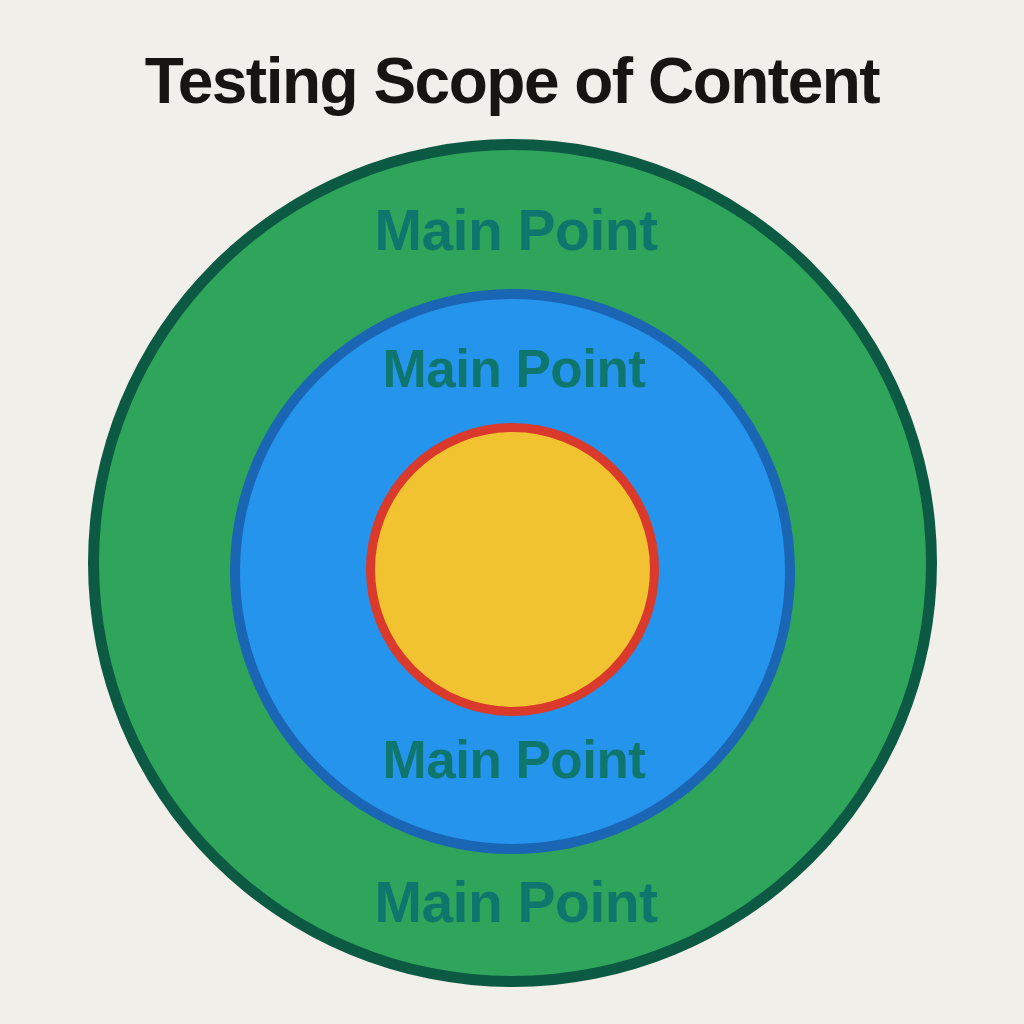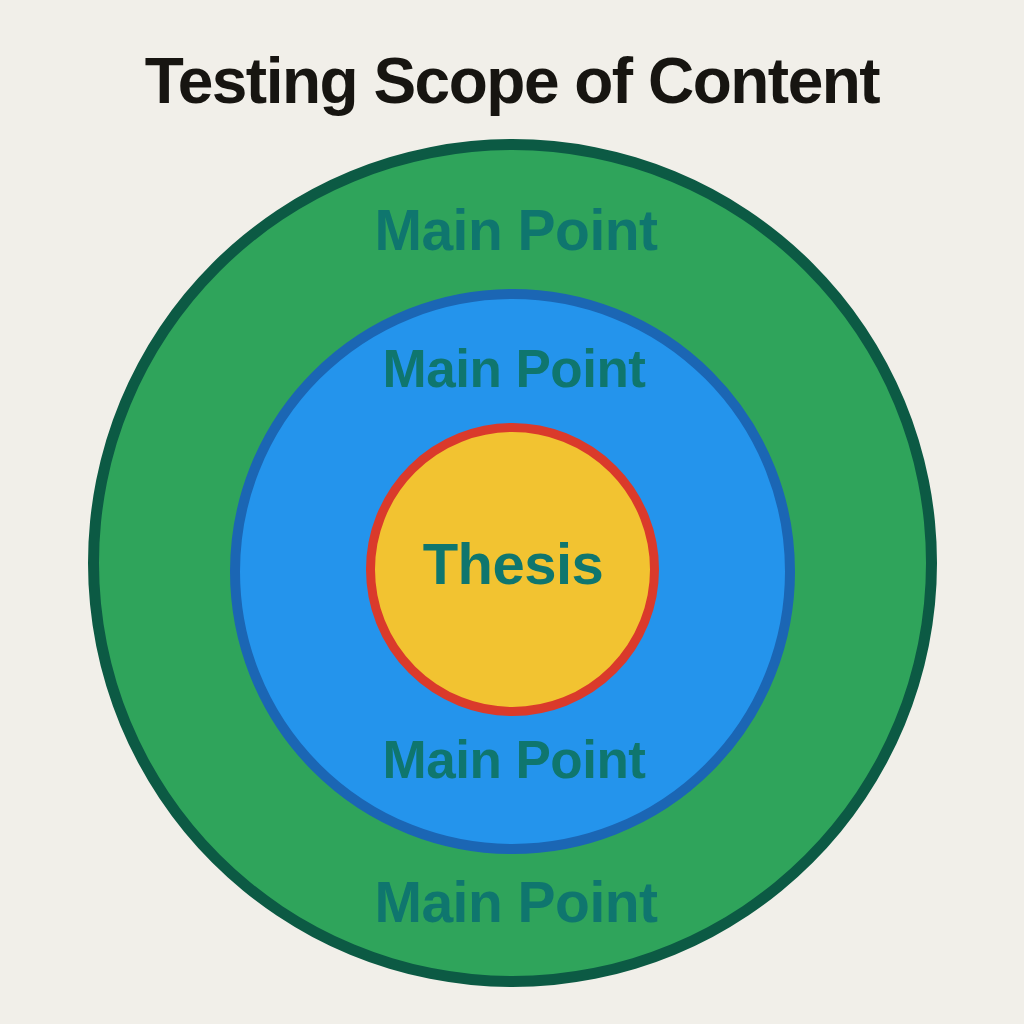--- a/index.html
+++ b/index.html
@@ -84,19 +84,18 @@
   <div class="circle circle-outer" style="background-color: rgb(47, 164, 91); border-color: rgb(12, 90, 68);"></div>
 
   <div class="circle circle-middle" style="background-color: rgb(36, 148, 236); border-color: rgb(27, 102, 180);"></div>
 
   <div class="circle circle-inner" style="background-color: rgb(242, 195, 49); border-color: rgb(218, 58, 43);"></div>
 
   <div class="label label-outer-top">Main Point</div>
 
   <div class="label label-middle-top">Main Point</div>
 
-  <div class="label label-thesis">Thesis</div>
 
   <div class="label label-middle-bottom">Main Point</div>
 
   <div class="label label-outer-bottom">Main Point</div>
 
 </div>
 
 </body></html>

